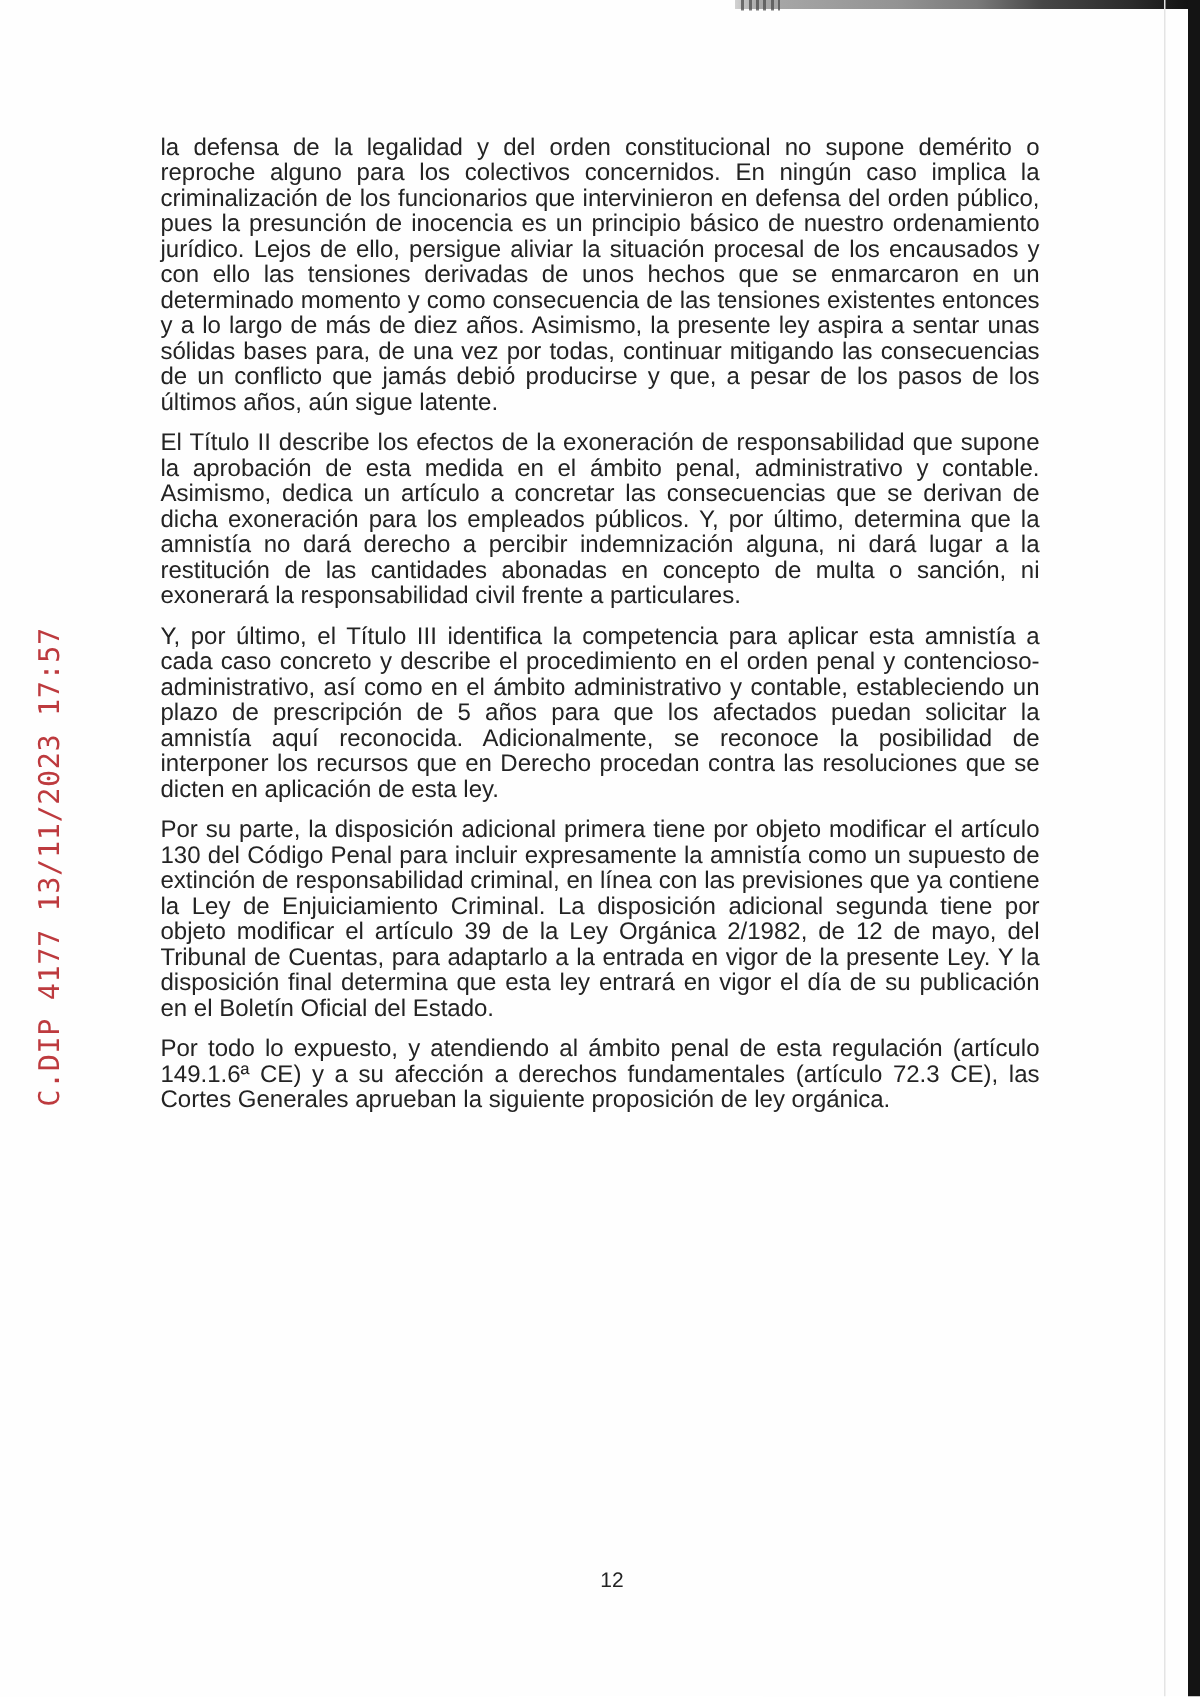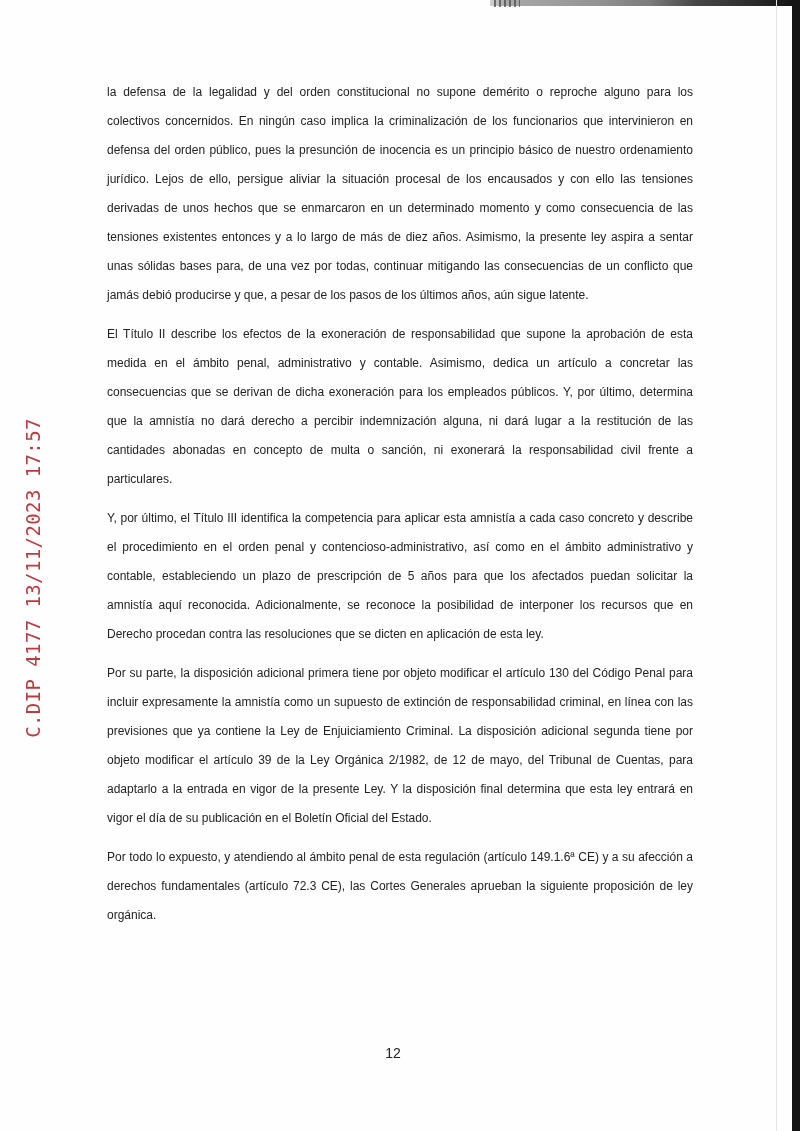--- a/index.html
+++ b/index.html
@@ -53,31 +53,31 @@
     left: 33px; top: 578px;
     transform: translate(-50%, -50%) rotate(-90deg);
     white-space: nowrap;
     font-family: "DejaVu Sans Mono", "Liberation Mono", monospace;
     font-size: 19px;
     letter-spacing: 0.4px;
     color: var(--stamp-red, #bd3a3e);
   }
   .content {
     position: absolute;
-    left: 107px; top: 78px;
+    left: 107px; top: 90px;
     width: 586px;
     color: var(--body-text, #232323);
-    font-size: 12px;
-    line-height: 29px;
+    font-size: 16px;
+    line-height: 17px;
     text-align: justify;
   }
   .content p { margin: 0 0 10px 0; }
   .page-number {
     position: absolute;
-    top: 1045px; left: 0;
+    top: 1045px; left: 15px;
     width: 786px;
     text-align: center;
     font-size: 14px;
     color: var(--body-text, #232323);
   }
 </style>
 </head>
 <body>
 
 <div class="page">

